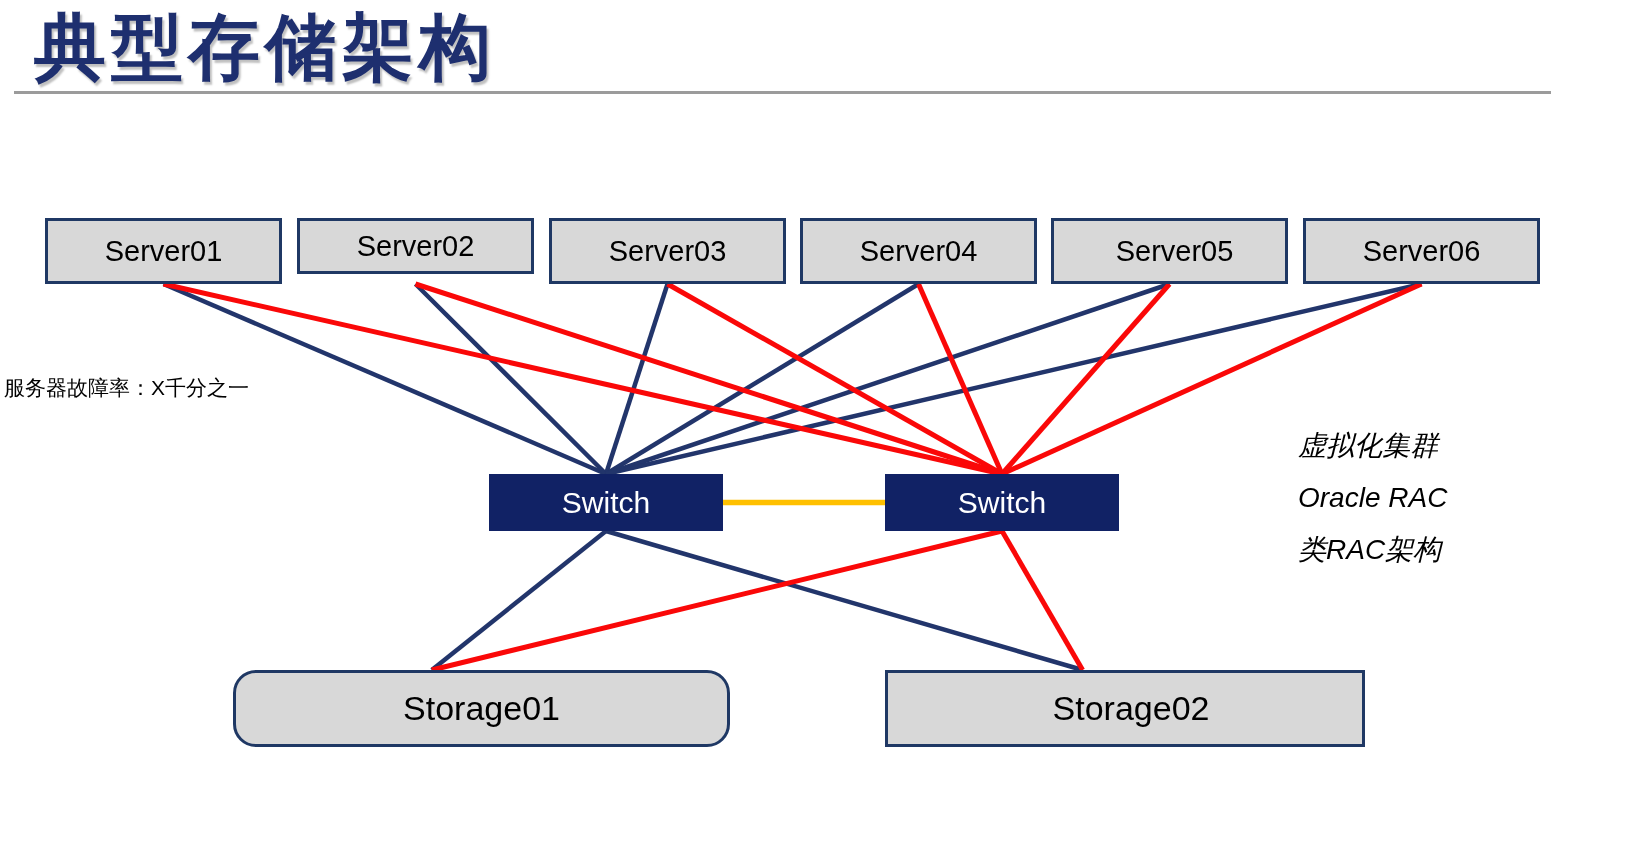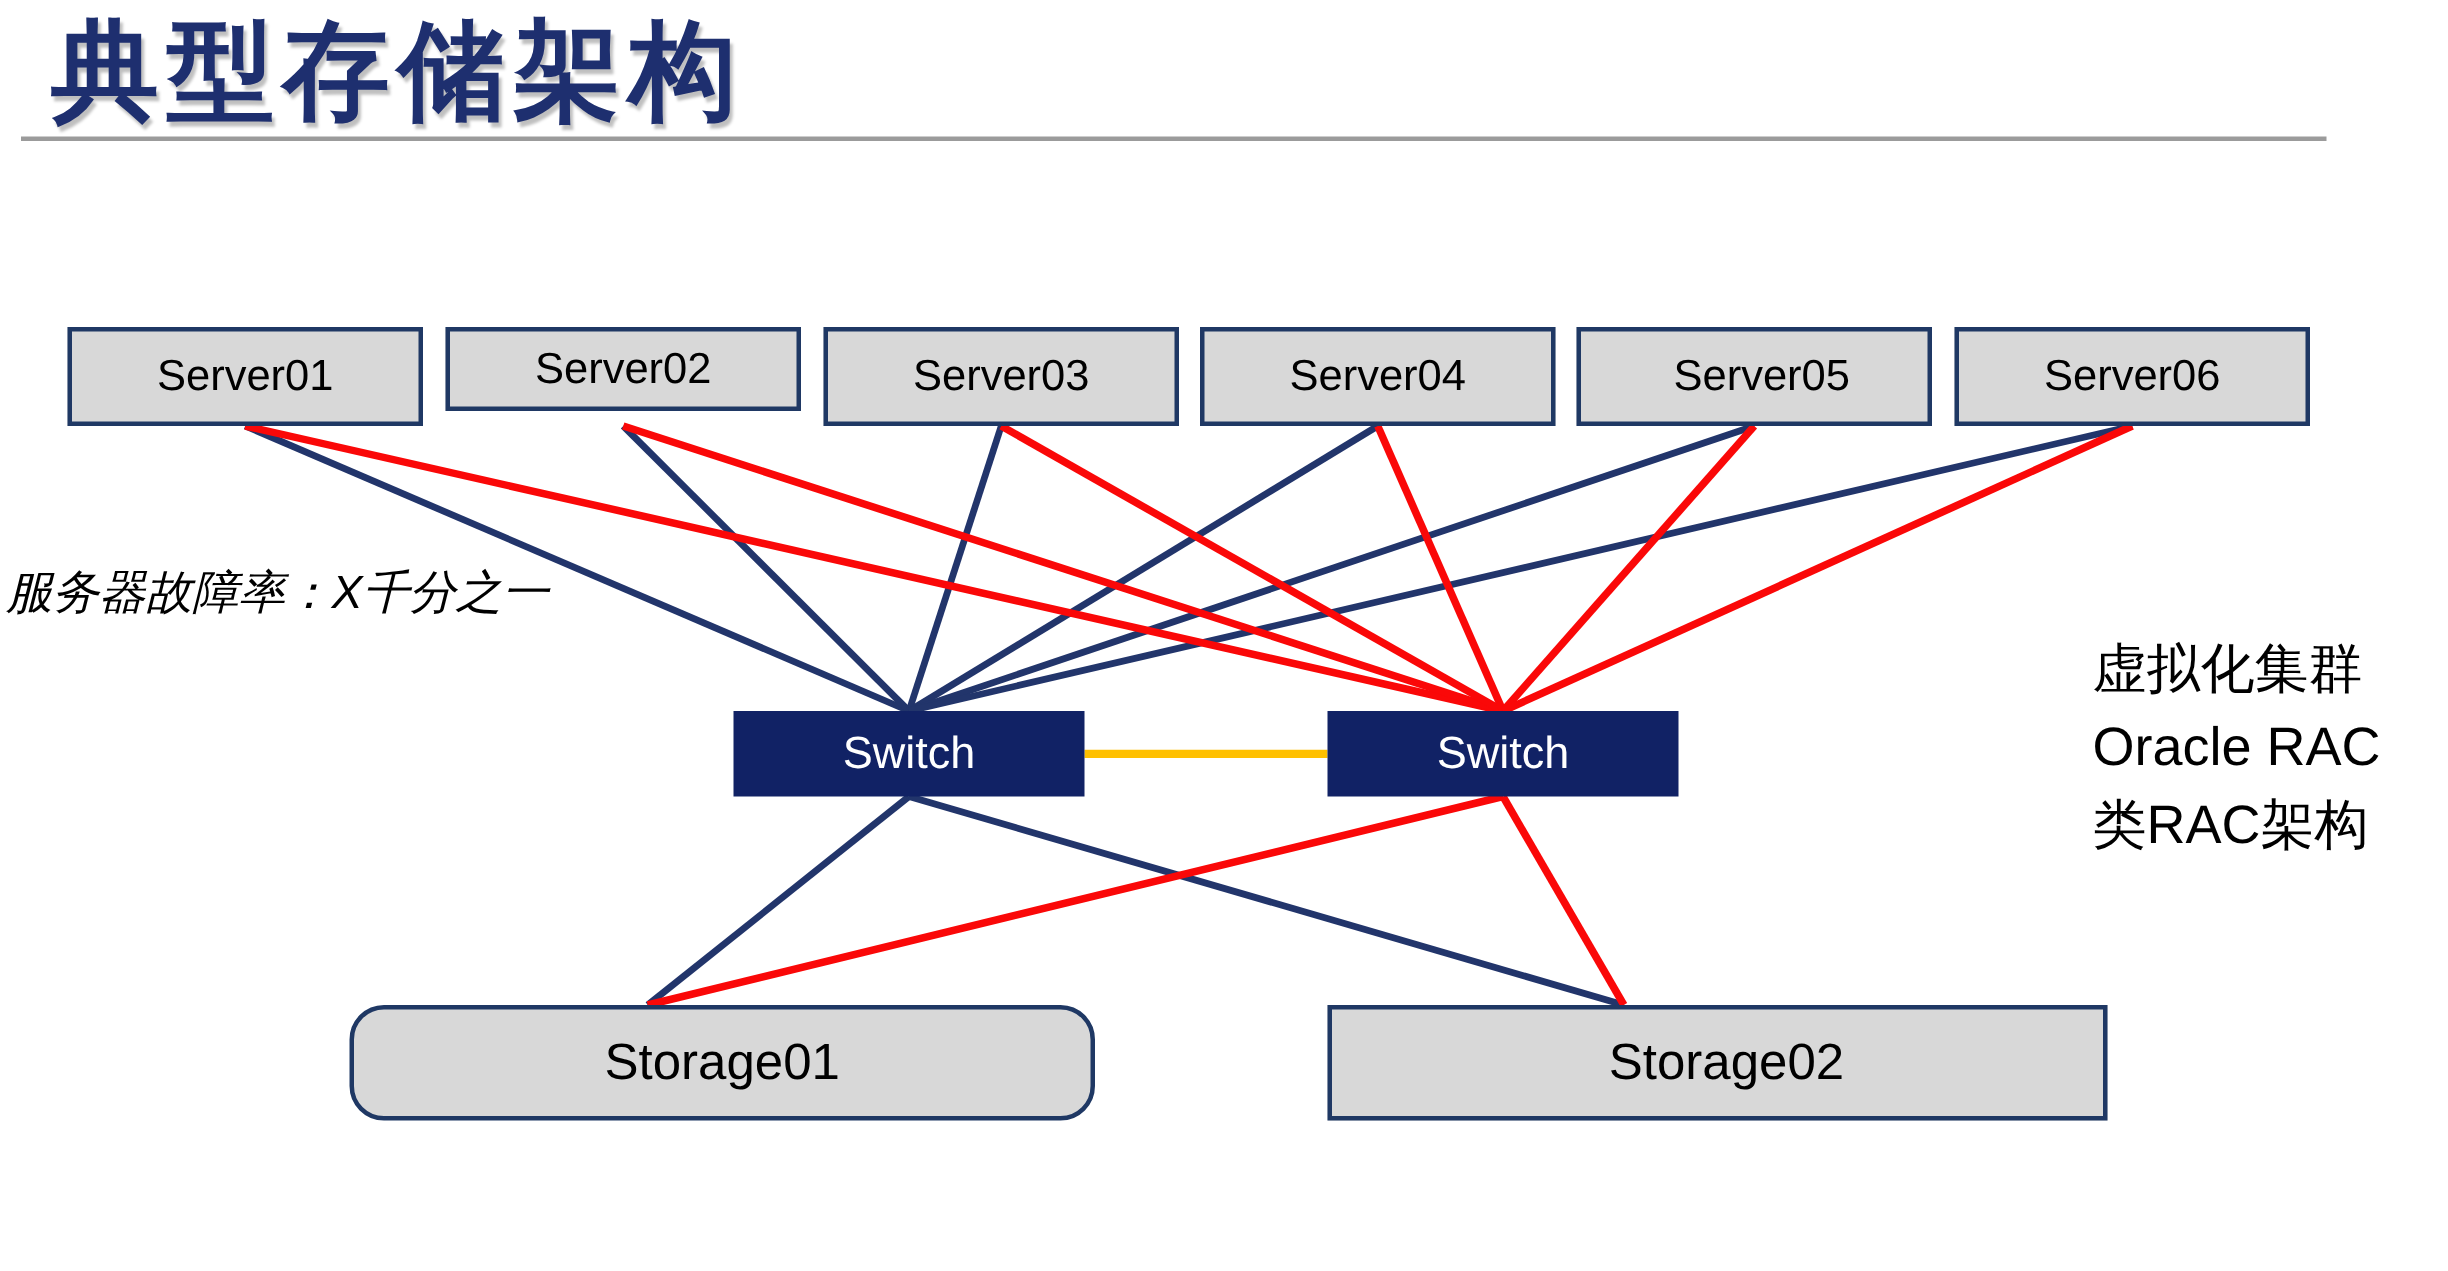--- a/index.html
+++ b/index.html
@@ -62,40 +62,40 @@
   }
   #n-server1 { left: 45px;   top: 218px; width: 237px; height: 66px; }
   #n-server2 { left: 297px;  top: 218px; width: 237px; height: 56px; }
   #n-server3 { left: 549px;  top: 218px; width: 237px; height: 66px; }
   #n-server4 { left: 800px;  top: 218px; width: 237px; height: 66px; }
   #n-server5 { left: 1051px; top: 218px; width: 237px; height: 66px; padding-left: 10px; }
   #n-server6 { left: 1303px; top: 218px; width: 237px; height: 66px; }
   #n-switch1 { left: 489px;  top: 474px; width: 234px; height: 57px; }
   #n-switch2 { left: 885px;  top: 474px; width: 234px; height: 57px; }
   #n-storage1 { left: 233px; top: 670px; width: 497px; height: 77px; border-radius: 23px; }
-  #n-storage2 { left: 885px; top: 670px; width: 520px; height: 77px; padding-left: 12px; }
+  #n-storage2 { left: 885px; top: 670px; width: 480px; height: 77px; padding-left: 12px; }
   .side-label {
     position: absolute;
     color: var(--label_text);
-    font-size: 31px;
+    font-size: 21px;
     white-space: nowrap;
     z-index: 3;
-    font-style: italic;
   }
   #server-failure-label { left: 4px; top: 374px; }
   #storage-failure-label { left: 4px; top: 770px; }
   .annotation {
     position: absolute;
-    left: 1395px;
+    left: 1298px;
     top: 420px;
-    font-size: 36px;
+    font-size: 28px;
     line-height: 52px;
     color: var(--label_text);
     white-space: nowrap;
     z-index: 3;
+    font-style: italic;
   }
 </style>
 </head>
 <body>
 
 <div class="canvas">
 
   <div class="slide-title">典型存储架构</div>
   <div class="title-divider"></div>
 

